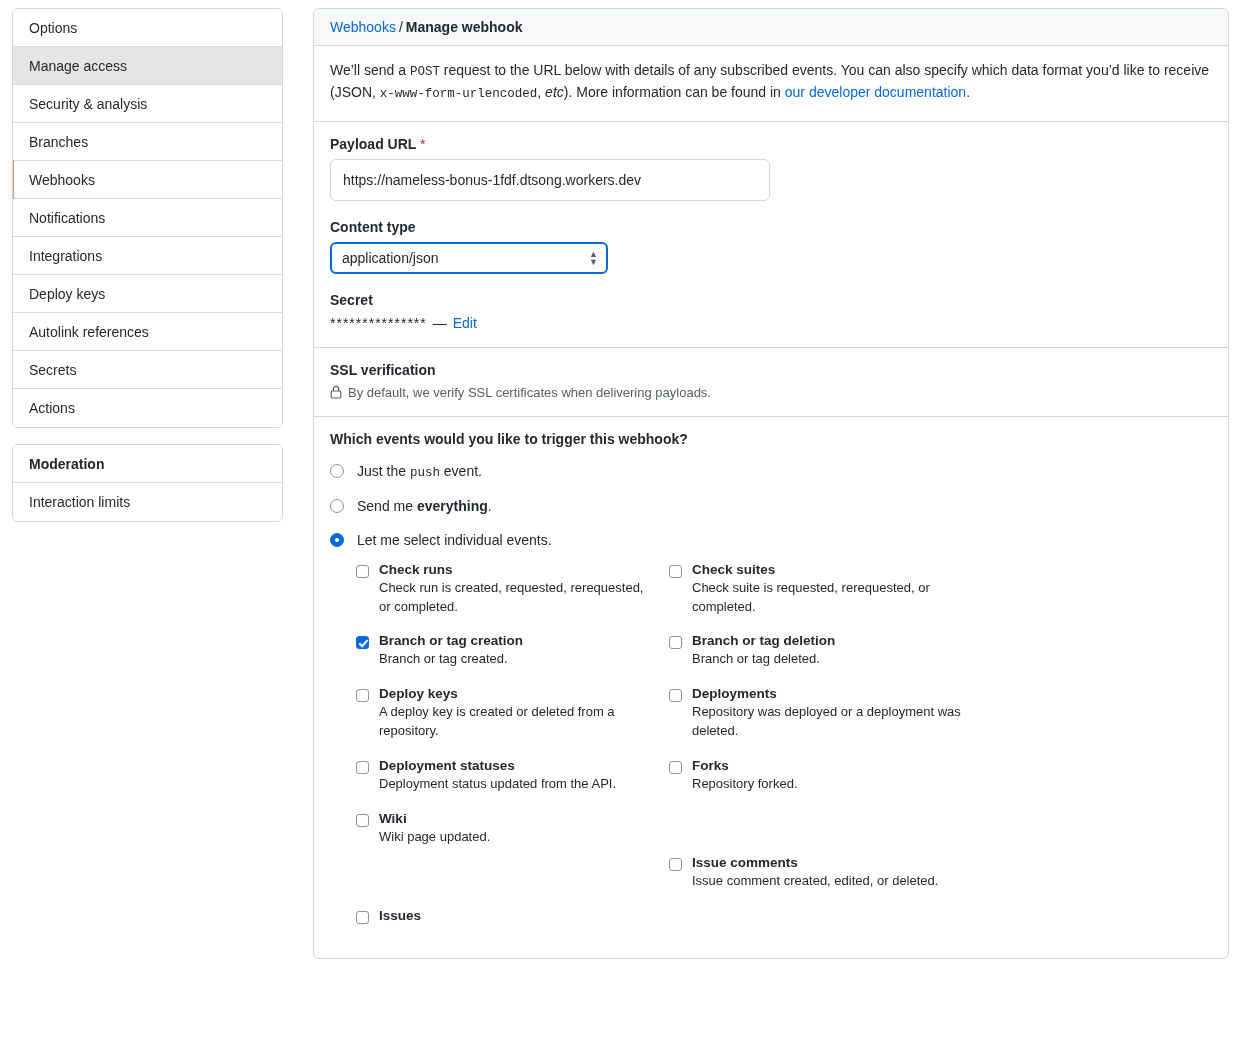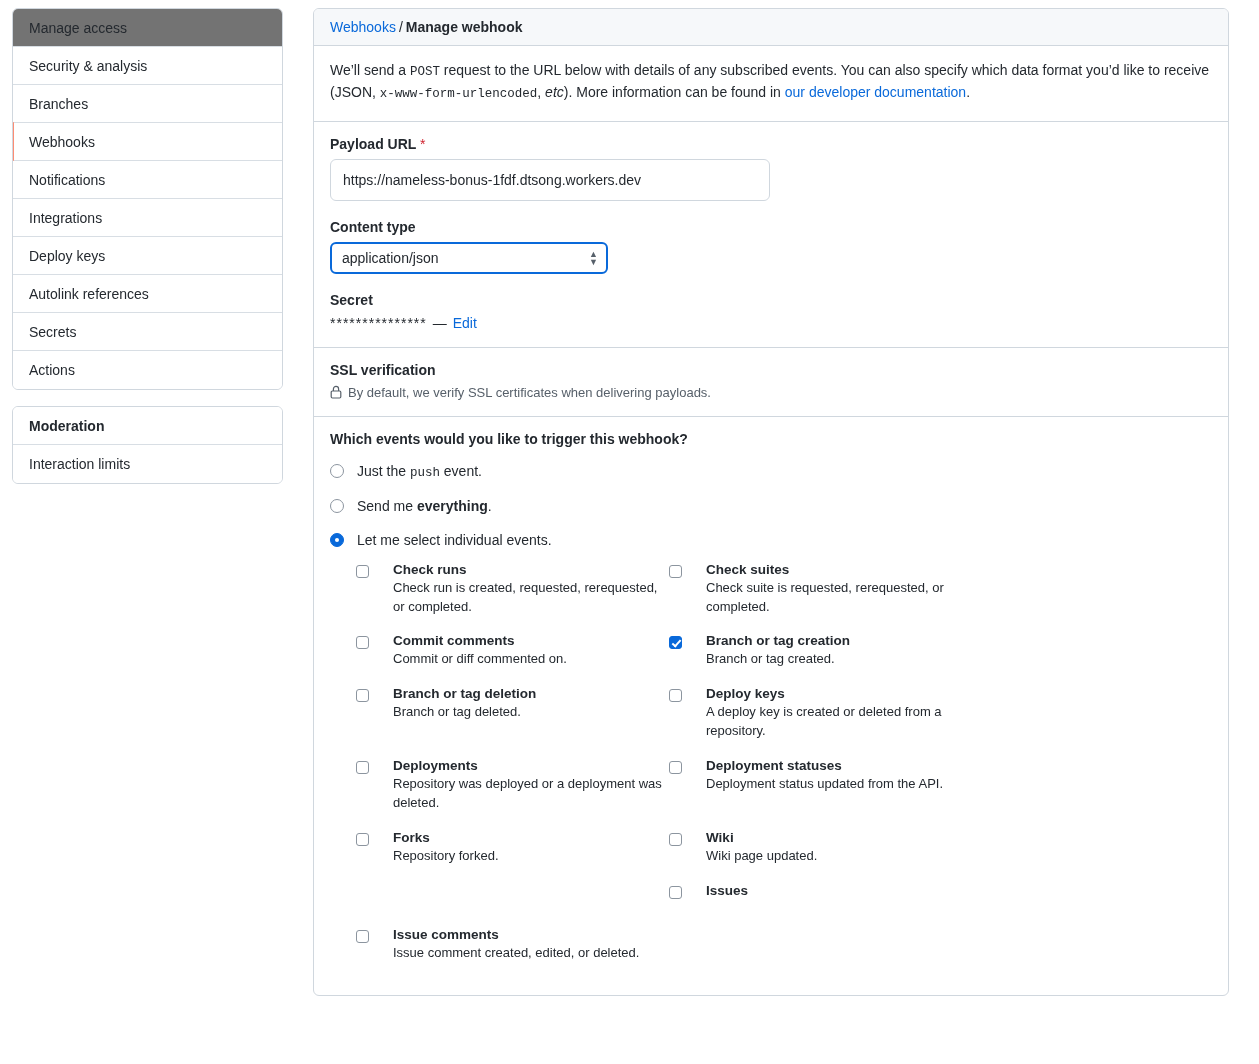--- a/index.html
+++ b/index.html
@@ -33,21 +33,21 @@
     align-items: center;
     padding: 0 16px;
     font-size: 14px;
     color: #24292f;
     border-bottom: 1px solid #d8dee4;
     position: relative;
     background: #fff;
     cursor: pointer;
   }
   .nav-item:last-child { border-bottom: none; }
-  .nav-item.selected { background: #737373; }
+  .nav-item.selected { background: #e5e5e5; }
   .nav-item.current::before {
     content: "";
     position: absolute;
     left: -1px; top: -1px; bottom: -1px;
     width: 2px;
     background: #fd8c73;
     border-radius: 6px;
   }
   .nav-item.heading {
     font-weight: 600;
@@ -246,21 +246,21 @@
   .event-mode:last-of-type { margin-bottom: 14px; }
 
   .events-grid {
     margin-left: 26px;
     display: grid;
     grid-template-columns: 313px 1fr;
     column-gap: 0px;
   }
   .event-item {
     display: flex;
-    gap: 24px;
+    gap: 10px;
     margin-bottom: 17px;
     align-items: flex-start;
   }
   .event-item .cb { margin-top: 3px; }
   .event-title {
     font-weight: 600;
     font-size: 13.5px;
     color: #24292f;
     display: block;
     margin-bottom: 2px;
@@ -276,20 +276,23 @@
   .lock-icon { display: inline-block; }
 </style>
 </head>
 <body>
 
 <div class="page">
 
   <div class="sidebar">
 
     <div class="nav-group">
+      <div class="nav-item">
+        <span>Options</span>
+      </div>
       <div class="nav-item selected">
         <span>Manage access</span>
       </div>
       <div class="nav-item">
         <span>Security &amp; analysis</span>
       </div>
       <div class="nav-item">
         <span>Branches</span>
       </div>
       <div class="nav-item current">
@@ -403,27 +406,20 @@
             </span>
           </div>
           <div class="event-item col-right">
             <input class="cb" type="checkbox" style="">
             <span>
               <span class="event-title">Check suites</span>
               <span class="event-desc">Check suite is requested, rerequested, or completed.</span>
             </span>
           </div>
 
-          <div class="event-item">
-            <input class="cb" type="checkbox" style="">
-            <span>
-              <span class="event-title">Commit comments</span>
-              <span class="event-desc">Commit or diff commented on.</span>
-            </span>
-          </div>
           <div class="event-item col-right">
             <input class="cb" type="checkbox" checked="" style="">
             <span>
               <span class="event-title">Branch or tag creation</span>
               <span class="event-desc">Branch or tag created.</span>
             </span>
           </div>
 
           <div class="event-item">
             <input class="cb" type="checkbox" style="">

